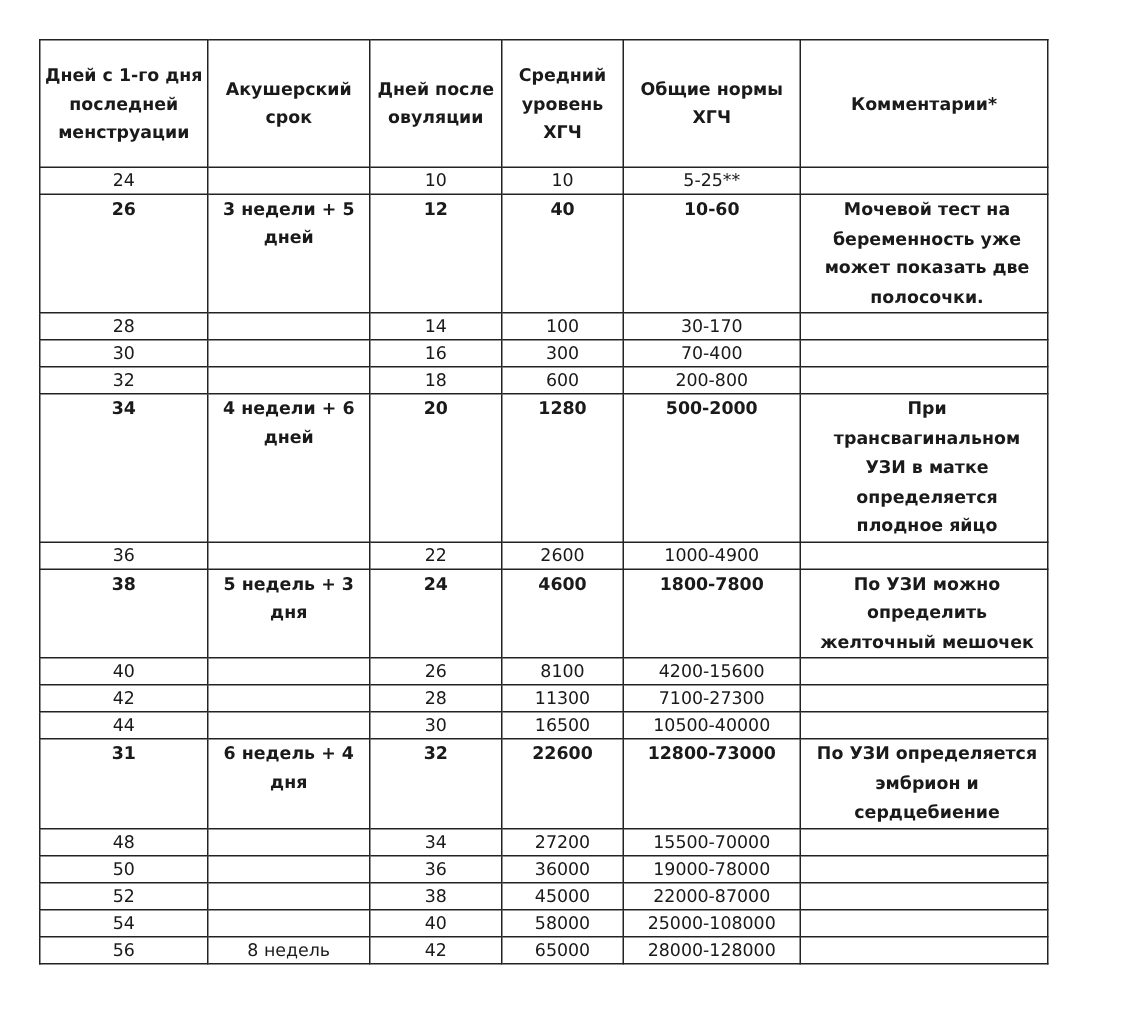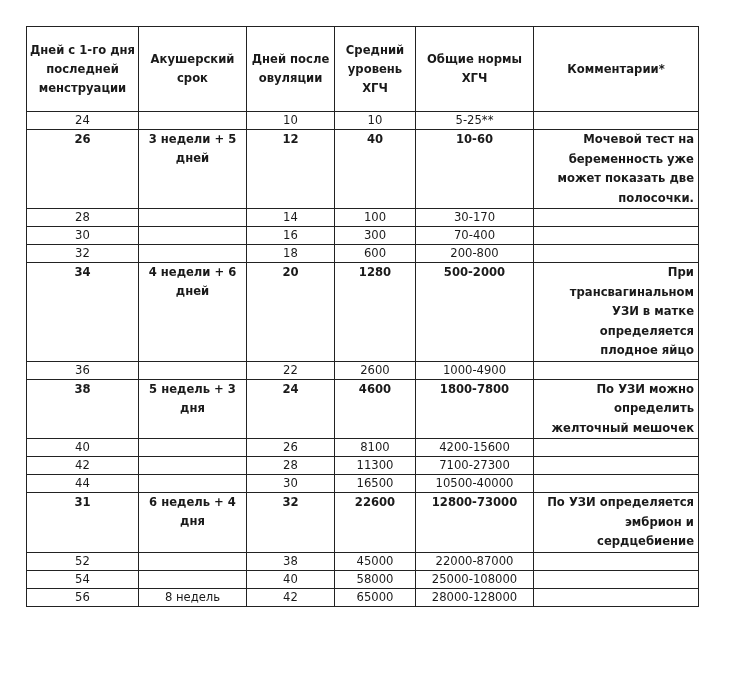--- a/index.html
+++ b/index.html
@@ -3,21 +3,21 @@
 <meta charset="utf-8">
 <style>
   html, body { margin: 0; padding: 0; background: #ffffff; }
   body { width: 750px; height: 674px; position: relative; overflow: hidden;
          font-family: "DejaVu Sans", "Liberation Sans", sans-serif; color: #1a1a1a; }
   table.hcg { position: absolute; left: 26px; top: 6px; border-collapse: collapse;
               table-layout: fixed; width: 672px; margin-top: 20px; }
   table.hcg td, table.hcg th { border: 1.5px solid #222; font-size: 11.6px; padding: 0 4px;
               vertical-align: top; text-align: center; line-height: 19px; }
   table.hcg th { font-weight: bold; vertical-align: middle; line-height: 19px; padding: 2px 2px; height: 80px; }
-  table.hcg td.comment { text-align: right; padding-left: 8px; line-height: 19.5px; }
+  table.hcg td.comment { text-align: center; padding-left: 8px; line-height: 19.5px; }
   table.hcg tr.bold td { font-weight: bold; }
   table.hcg tr.plain td { height: 17px; line-height: 17px; }
 </style>
 </head>
 <body>
 
 <table class="hcg">
   <colgroup>
     <col style="width:112px">
       <col style="width:108px">
@@ -127,20 +127,36 @@
       </tr>
       <tr class="bold">
         <td>31</td>
         <td>6 недель + 4 дня</td>
         <td>32</td>
         <td>22600</td>
         <td>12800-73000</td>
         <td class="comment">По УЗИ определяется эмбрион и сердцебиение</td>
       </tr>
       <tr class="plain">
+        <td>48</td>
+        <td></td>
+        <td>34</td>
+        <td>27200</td>
+        <td>15500-70000</td>
+        <td class="comment"></td>
+      </tr>
+      <tr class="plain">
+        <td>50</td>
+        <td></td>
+        <td>36</td>
+        <td>36000</td>
+        <td>19000-78000</td>
+        <td class="comment"></td>
+      </tr>
+      <tr class="plain">
         <td>52</td>
         <td></td>
         <td>38</td>
         <td>45000</td>
         <td>22000-87000</td>
         <td class="comment"></td>
       </tr>
       <tr class="plain">
         <td>54</td>
         <td></td>

